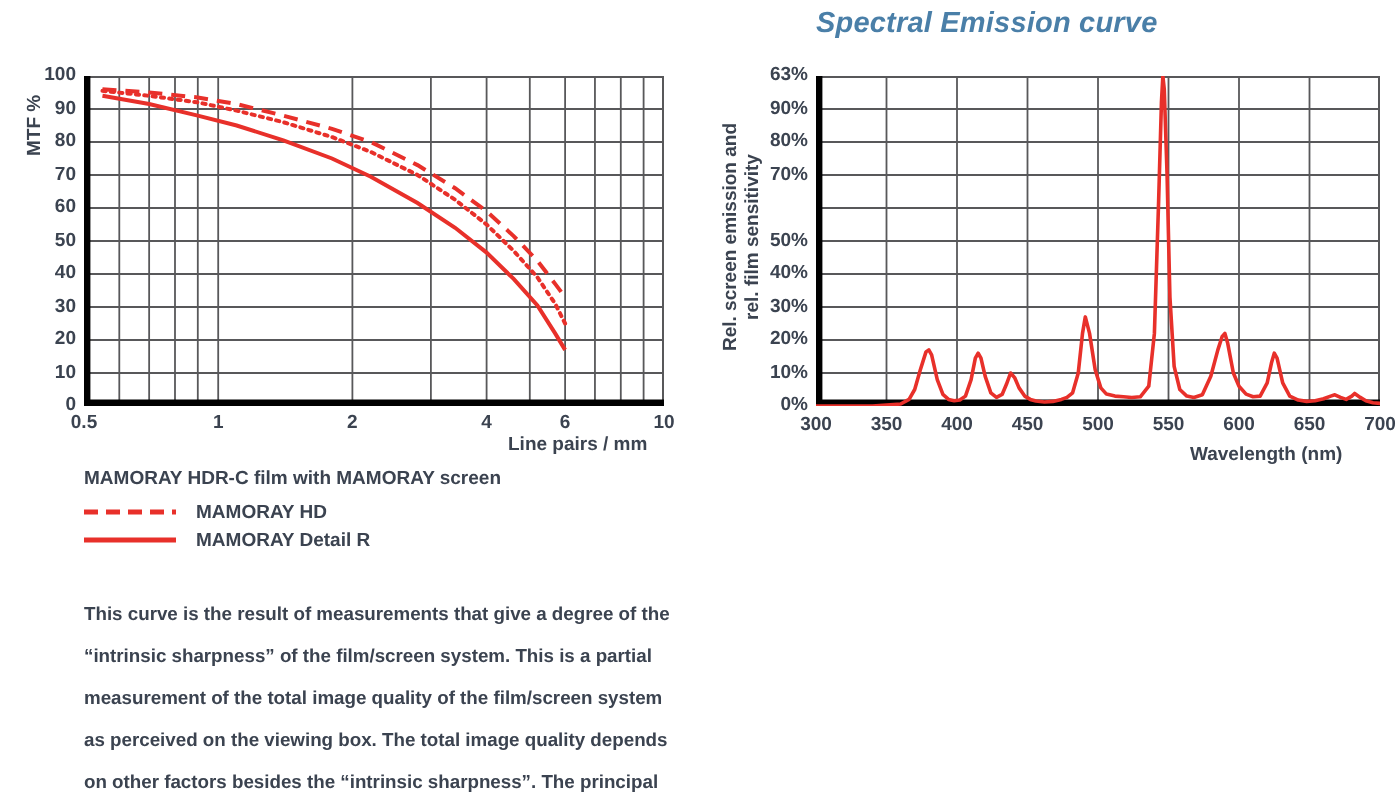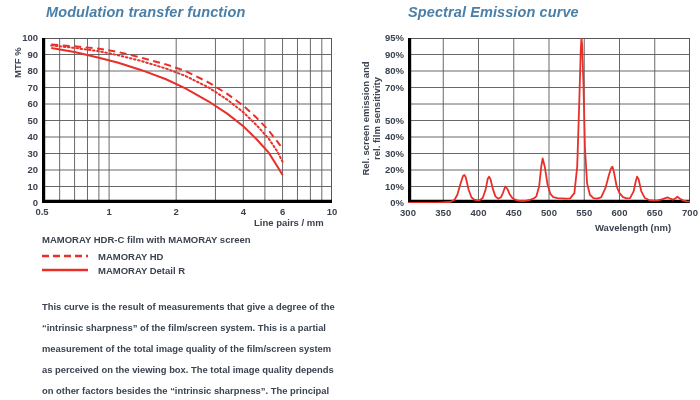--- a/index.html
+++ b/index.html
@@ -116,21 +116,20 @@
     line-height: 21px;
     font-weight: bold;
     color: #3b4350;
   }
 </style>
 </head>
 <body>
 
 <div class="panel" id="mtf-panel">
 
-  <div class="chart-title" id="mtf-title">Modulation transfer function</div>
 
   <div class="axis-title vertical" id="mtf-ylabel" style="left:12px; top:78px;">MTF %</div>
 
   <div id="mtf-yticks">
       <div class="tick tick-y" style="left: 6px; width: 32px; top: 198px;">0</div>
       <div class="tick tick-y" style="left: 6px; width: 32px; top: 181.5px;">10</div>
       <div class="tick tick-y" style="left: 6px; width: 32px; top: 165px;">20</div>
       <div class="tick tick-y" style="left: 6px; width: 32px; top: 148.5px;">30</div>
       <div class="tick tick-y" style="left: 6px; width: 32px; top: 132px;">40</div>
       <div class="tick tick-y" style="left: 6px; width: 32px; top: 115.5px;">50</div>
@@ -224,21 +223,21 @@
       <div class="tick tick-y" style="left: 14px; width: 40px; top: 198px;">0%</div>
       <div class="tick tick-y" style="left: 14px; width: 40px; top: 181.5px;">10%</div>
       <div class="tick tick-y" style="left: 14px; width: 40px; top: 165px;">20%</div>
       <div class="tick tick-y" style="left: 14px; width: 40px; top: 148.5px;">30%</div>
       <div class="tick tick-y" style="left: 14px; width: 40px; top: 132px;">40%</div>
       <div class="tick tick-y" style="left: 14px; width: 40px; top: 115.5px;">50%</div>
       <div class="tick tick-y" style="left: 14px; width: 40px; top: 115px; margin-left: 36px;">60%</div>
       <div class="tick tick-y" style="left: 14px; width: 40px; top: 82.5px;">70%</div>
       <div class="tick tick-y" style="left: 14px; width: 40px; top: 66px;">80%</div>
       <div class="tick tick-y" style="left: 14px; width: 40px; top: 49.5px;">90%</div>
-      <div class="tick tick-y" style="left: 14px; width: 40px; top: 33px;">95%</div>
+      <div class="tick tick-y" style="left: 14px; width: 40px; top: 33px;">63%</div>
     </div>
   <div id="spec-xticks">
       <div class="tick tick-x" style="width: 34px; left: 41px; top: 208px;">300</div>
       <div class="tick tick-x" style="width: 34px; left: 76.25px; top: 208px;">350</div>
       <div class="tick tick-x" style="width: 34px; left: 111.5px; top: 208px;">400</div>
       <div class="tick tick-x" style="width: 34px; left: 146.75px; top: 208px;">450</div>
       <div class="tick tick-x" style="width: 34px; left: 182px; top: 208px;">500</div>
       <div class="tick tick-x" style="width: 34px; left: 217.25px; top: 208px;">550</div>
       <div class="tick tick-x" style="width: 34px; left: 252.5px; top: 208px;">600</div>
       <div class="tick tick-x" style="width: 34px; left: 287.75px; top: 208px;">650</div>

